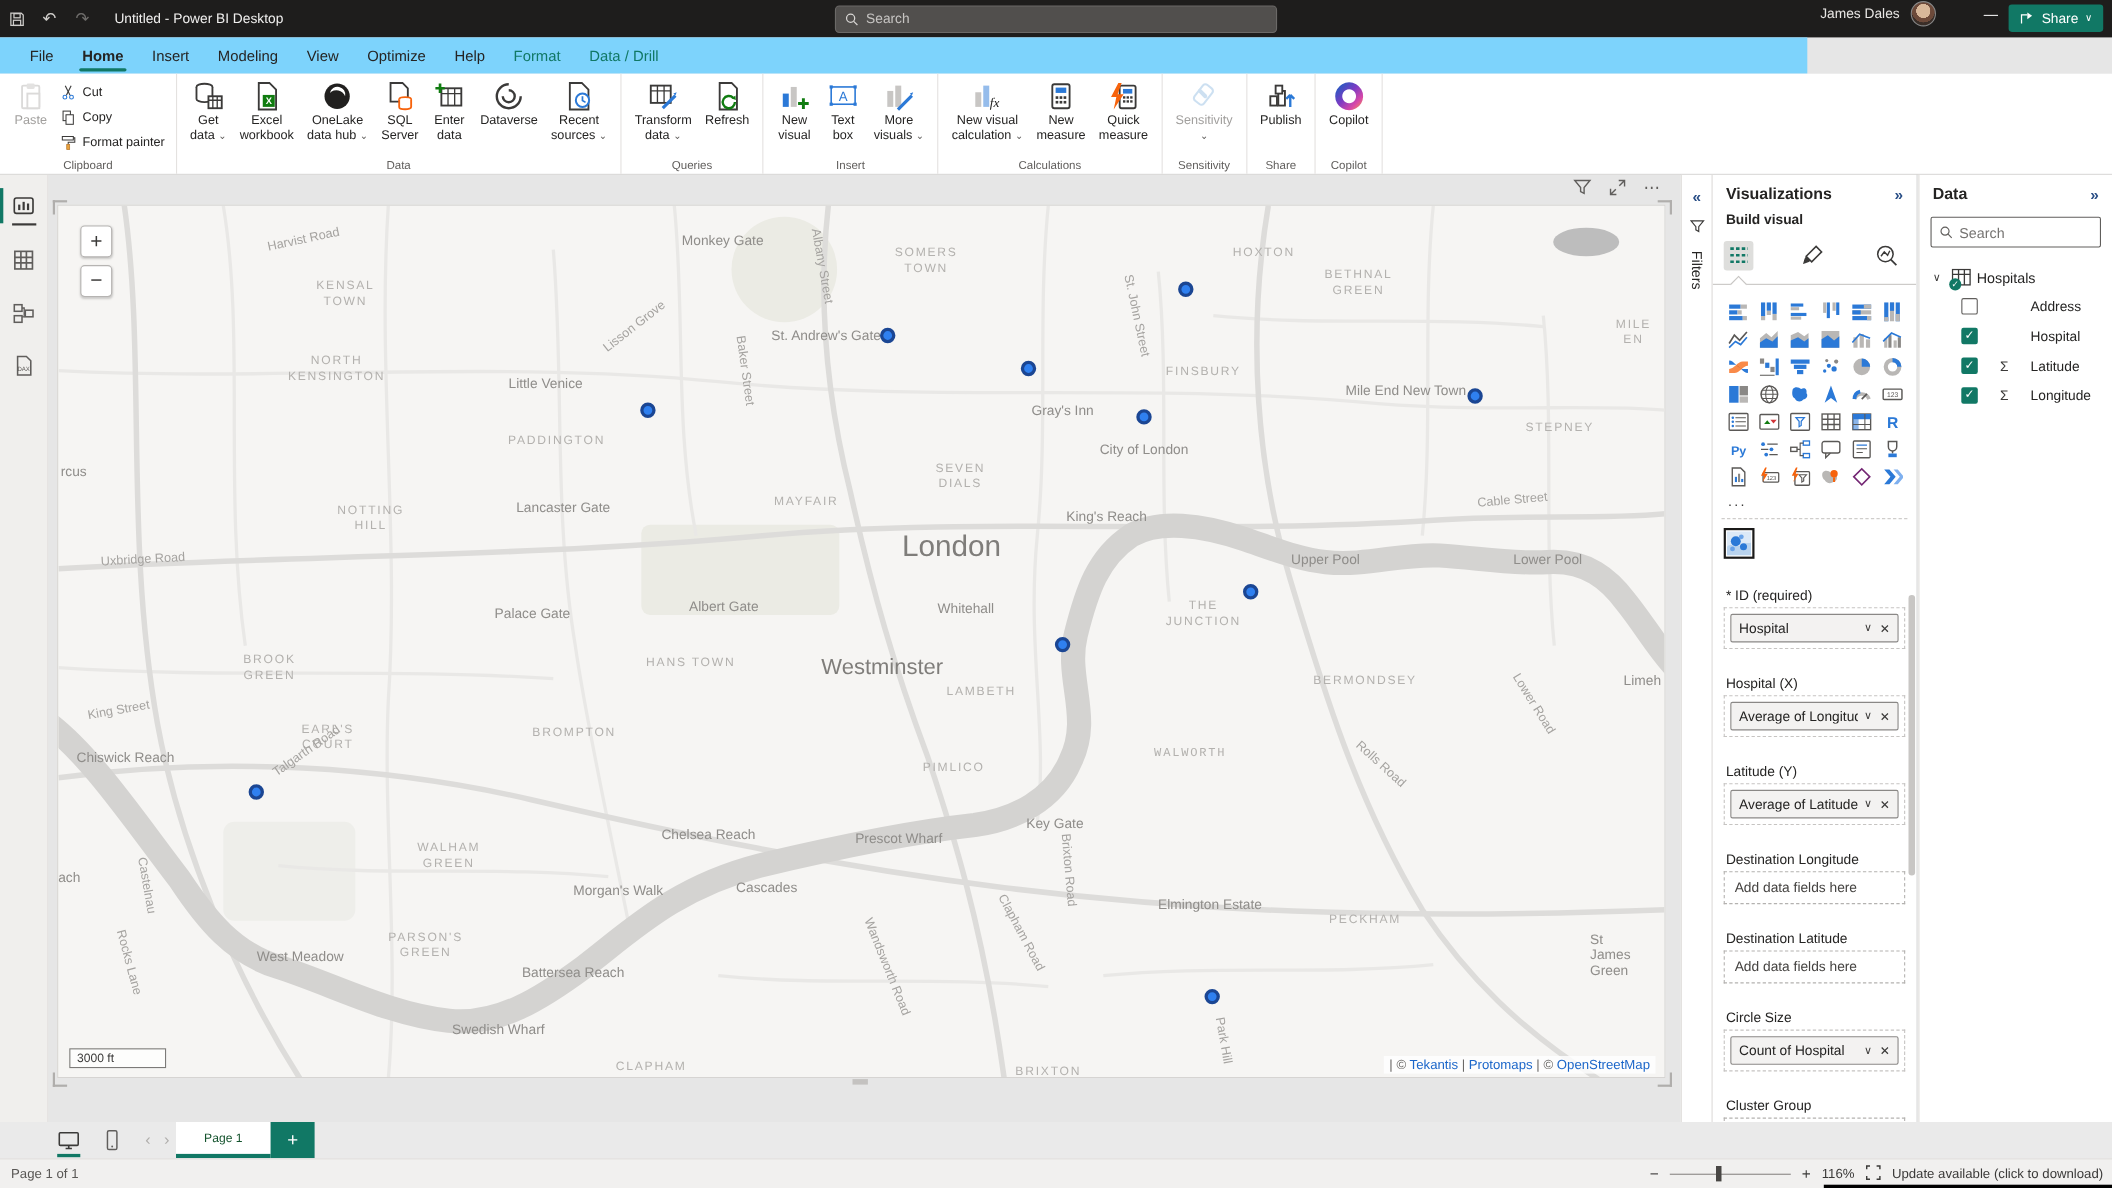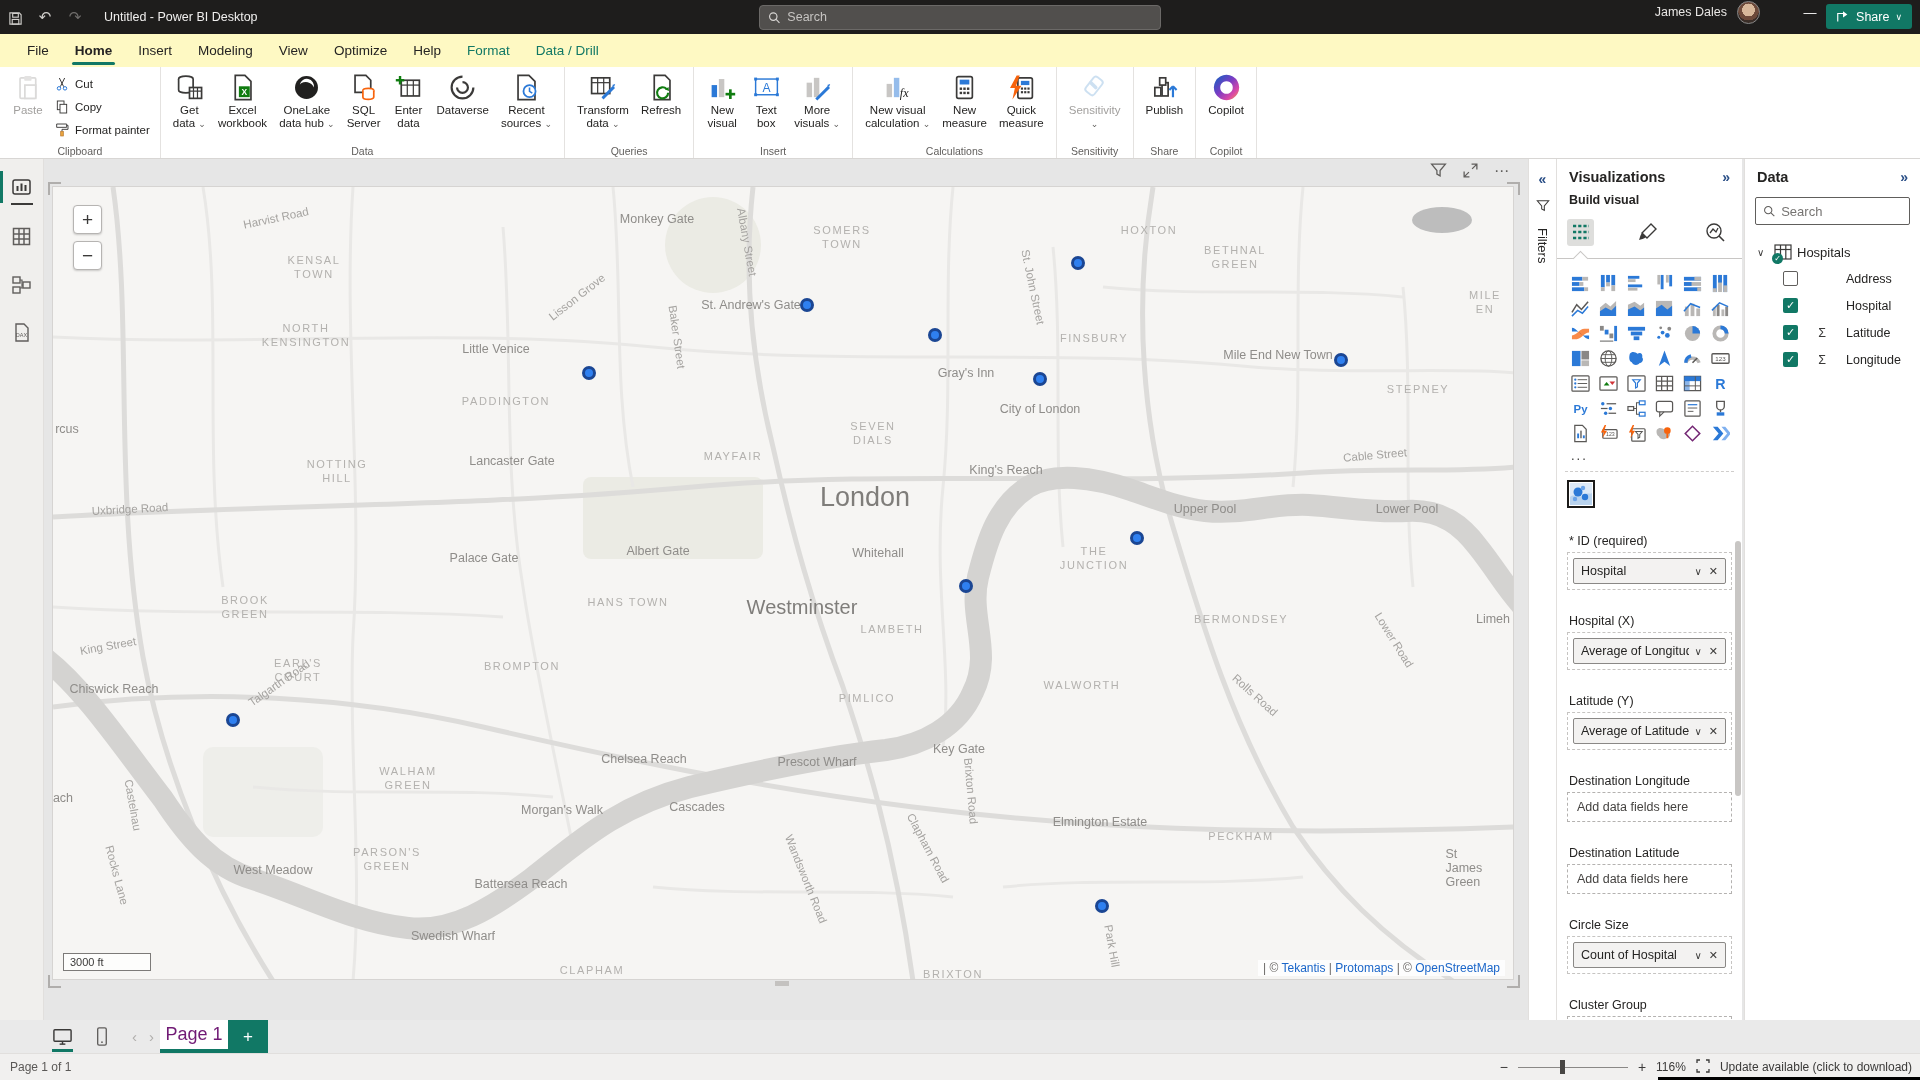--- a/index.html
+++ b/index.html
@@ -12,21 +12,21 @@
 #tb-title{margin-left:14px;font-size:12.5px;color:#f0efee}
 #tb-search{position:absolute;left:50%;transform:translateX(-50%);width:402px;height:25px;background:#514f4d;border:1px solid #6b6967;border-radius:4px;display:flex;align-items:center;padding:0 8px}
 #tb-search svg{width:13px;height:13px;margin-right:7px}
 #tb-search input{background:transparent;border:none;outline:none;color:#e4e2e0;font-size:12.5px;width:100%;font-family:inherit}
 #tb-search input::placeholder{color:#c6c4c2}
 #tb-right{position:absolute;right:0;top:0;height:24px;display:flex;align-items:center}
 #tb-user{font-size:12.5px;margin-right:10px}
 #tb-avatar{width:23px;height:23px;border-radius:50%;background:radial-gradient(circle at 50% 38%,#d8b89a 0 38%,#6d4a3a 39% 62%,#3a2e28 63% 100%);border:1px solid #888;margin-right:28px}
 .win-btn{width:44px;height:34px;display:flex;align-items:center;justify-content:center;color:#fff;font-size:13px}
 
-#menubar{position:absolute;left:0;top:34px;width:1920px;height:33px;background:#fef9c3;display:flex;align-items:center;padding-left:14px}
+#menubar{position:absolute;left:0;top:34px;width:1643px;height:33px;background:#7dd3fc;display:flex;align-items:center;padding-left:14px}
 .menu-tab{padding:0 13px;height:33px;display:flex;align-items:center;font-size:13.5px;color:#252423;position:relative;cursor:default}
 .menu-tab.selected{font-weight:bold}
 .menu-tab.selected::after{content:"";position:absolute;left:10px;right:10px;bottom:2px;height:3px;background:#117865;border-radius:2px}
 .menu-tab.accent{color:#117865}
 #share-btn{position:absolute;right:8px;top:4px;height:25px;background:#117865;color:#fff;border-radius:3px;display:flex;align-items:center;padding:0 10px;font-size:12.5px;gap:6px}
 #share-btn svg{width:14px;height:14px}
 
 #ribbon{position:absolute;left:0;top:67px;width:1920px;height:92px;background:#fff;border-bottom:1px solid #d8d6d4;display:flex}
 .rb-group{position:relative;display:flex;align-items:flex-start;padding:5px 6px 16px 6px;border-right:1px solid #e4e2e0}
 .rb-glabel{position:absolute;bottom:1px;left:0;right:0;text-align:center;font-size:10.5px;color:#605e5c}
@@ -122,21 +122,21 @@
 .cbx.off{border:1.5px solid #605e5c;background:#fff}
 .sigma{width:22px;text-align:center;font-size:12.5px;color:#3b3a39;flex:none}
 .fname{margin-left:0}
 
 #pagebar{position:absolute;left:0;top:1020px;width:1920px;height:33px;background:#eaeaea;display:flex;align-items:stretch}
 #pb-views{display:flex;align-items:center;gap:18px;padding:0 14px 0 52px}
 .pb-view{position:relative;display:flex;align-items:center}
 .pb-view svg{width:21px;height:21px}
 .pb-view.selected::after{content:"";position:absolute;left:0;right:0;bottom:-5px;height:3px;background:#117865}
 .pb-arrow{color:#b0aeac;font-size:15px;padding:0 6px;display:flex;align-items:center}
-#pb-tab{width:68px;background:#fff;border-bottom:4px solid #117865;display:flex;align-items:center;justify-content:center;font-size:18px;color:#701a75}
+#pb-tab{width:86px;background:#fff;border-bottom:4px solid #117865;display:flex;align-items:center;justify-content:center;font-size:11px;color:#14532d}
 #pb-add{width:40px;background:#117865;color:#fff;font-size:17px;display:flex;align-items:center;justify-content:center}
 
 #statusbar{position:absolute;left:0;top:1053px;width:1920px;height:27px;background:#f1f0ef;border-top:1px solid #e1dfdd;font-size:12px;color:#5a5856}
 #sb-left{position:absolute;left:10px;top:0;line-height:26px}
 #sb-right{position:absolute;right:8px;top:0;height:26px;display:flex;align-items:center;gap:10px;color:#3b3a39}
 #sb-track{position:relative;width:110px;height:1px;background:#8a8886}
 #sb-handle{position:absolute;left:42px;top:-6.5px;width:5px;height:14px;background:#484644}
 #sb-fit svg{width:14px;height:14px}
 #sb-blackbar{position:absolute;right:0;bottom:0;width:262px;height:3px;background:#000}
 .minus{font-size:14px}
@@ -562,21 +562,21 @@
         <span class="map-lb district" style="left: 839px; top: 442px; transform: translate(-50%, -50%);">LAMBETH</span>
         <span class="map-lb district" style="left: 1188px; top: 432px; transform: translate(-50%, -50%);">BERMONDSEY</span>
         <span class="map-lb place" style="left: 1440px; top: 432px; transform: translate(-50%, -50%);">Limeh</span>
         <span class="map-lb road" style="left: 55px; top: 459px; transform: translate(-50%, -50%) rotate(-10deg);">King Street</span>
         <span class="map-lb district" style="left: 245px; top: 483px; transform: translate(-50%, -50%);">EARL'S
 COURT</span>
         <span class="map-lb road" style="left: 226px; top: 496px; transform: translate(-50%, -50%) rotate(-35deg);">Talgarth Road</span>
         <span class="map-lb road" style="left: 1341px; top: 453px; transform: translate(-50%, -50%) rotate(58deg);">Lower Road</span>
         <span class="map-lb place" style="left: 61px; top: 502px; transform: translate(-50%, -50%);">Chiswick Reach</span>
         <span class="map-lb district" style="left: 469px; top: 479px; transform: translate(-50%, -50%);">BROMPTON</span>
-        <span class="map-lb district" style="left: 1029px; top: 498px; transform: translate(-50%, -50%);">WALWORTH</span>
+        <span class="map-lb district" style="left: 1029px; top: 498px; transform: translate(-50%, -50%); font-family: Liberation Mono, monospace;">WALWORTH</span>
         <span class="map-lb road" style="left: 1202px; top: 508px; transform: translate(-50%, -50%) rotate(42deg);">Rolls Road</span>
         <span class="map-lb district" style="left: 814px; top: 511px; transform: translate(-50%, -50%);">PIMLICO</span>
         <span class="map-lb district" style="left: 355px; top: 591px; transform: translate(-50%, -50%);">WALHAM
 GREEN</span>
         <span class="map-lb place" style="left: 591px; top: 572px; transform: translate(-50%, -50%);">Chelsea Reach</span>
         <span class="map-lb place" style="left: 764px; top: 575px; transform: translate(-50%, -50%);">Prescot Wharf</span>
         <span class="map-lb place" style="left: 906px; top: 562px; transform: translate(-50%, -50%);">Key Gate</span>
         <span class="map-lb place" style="left: 509px; top: 623px; transform: translate(-50%, -50%);">Morgan's Walk</span>
         <span class="map-lb place" style="left: 644px; top: 620px; transform: translate(-50%, -50%);">Cascades</span>
         <span class="map-lb place" style="left: 1047px; top: 635px; transform: translate(-50%, -50%);">Elmington Estate</span>

